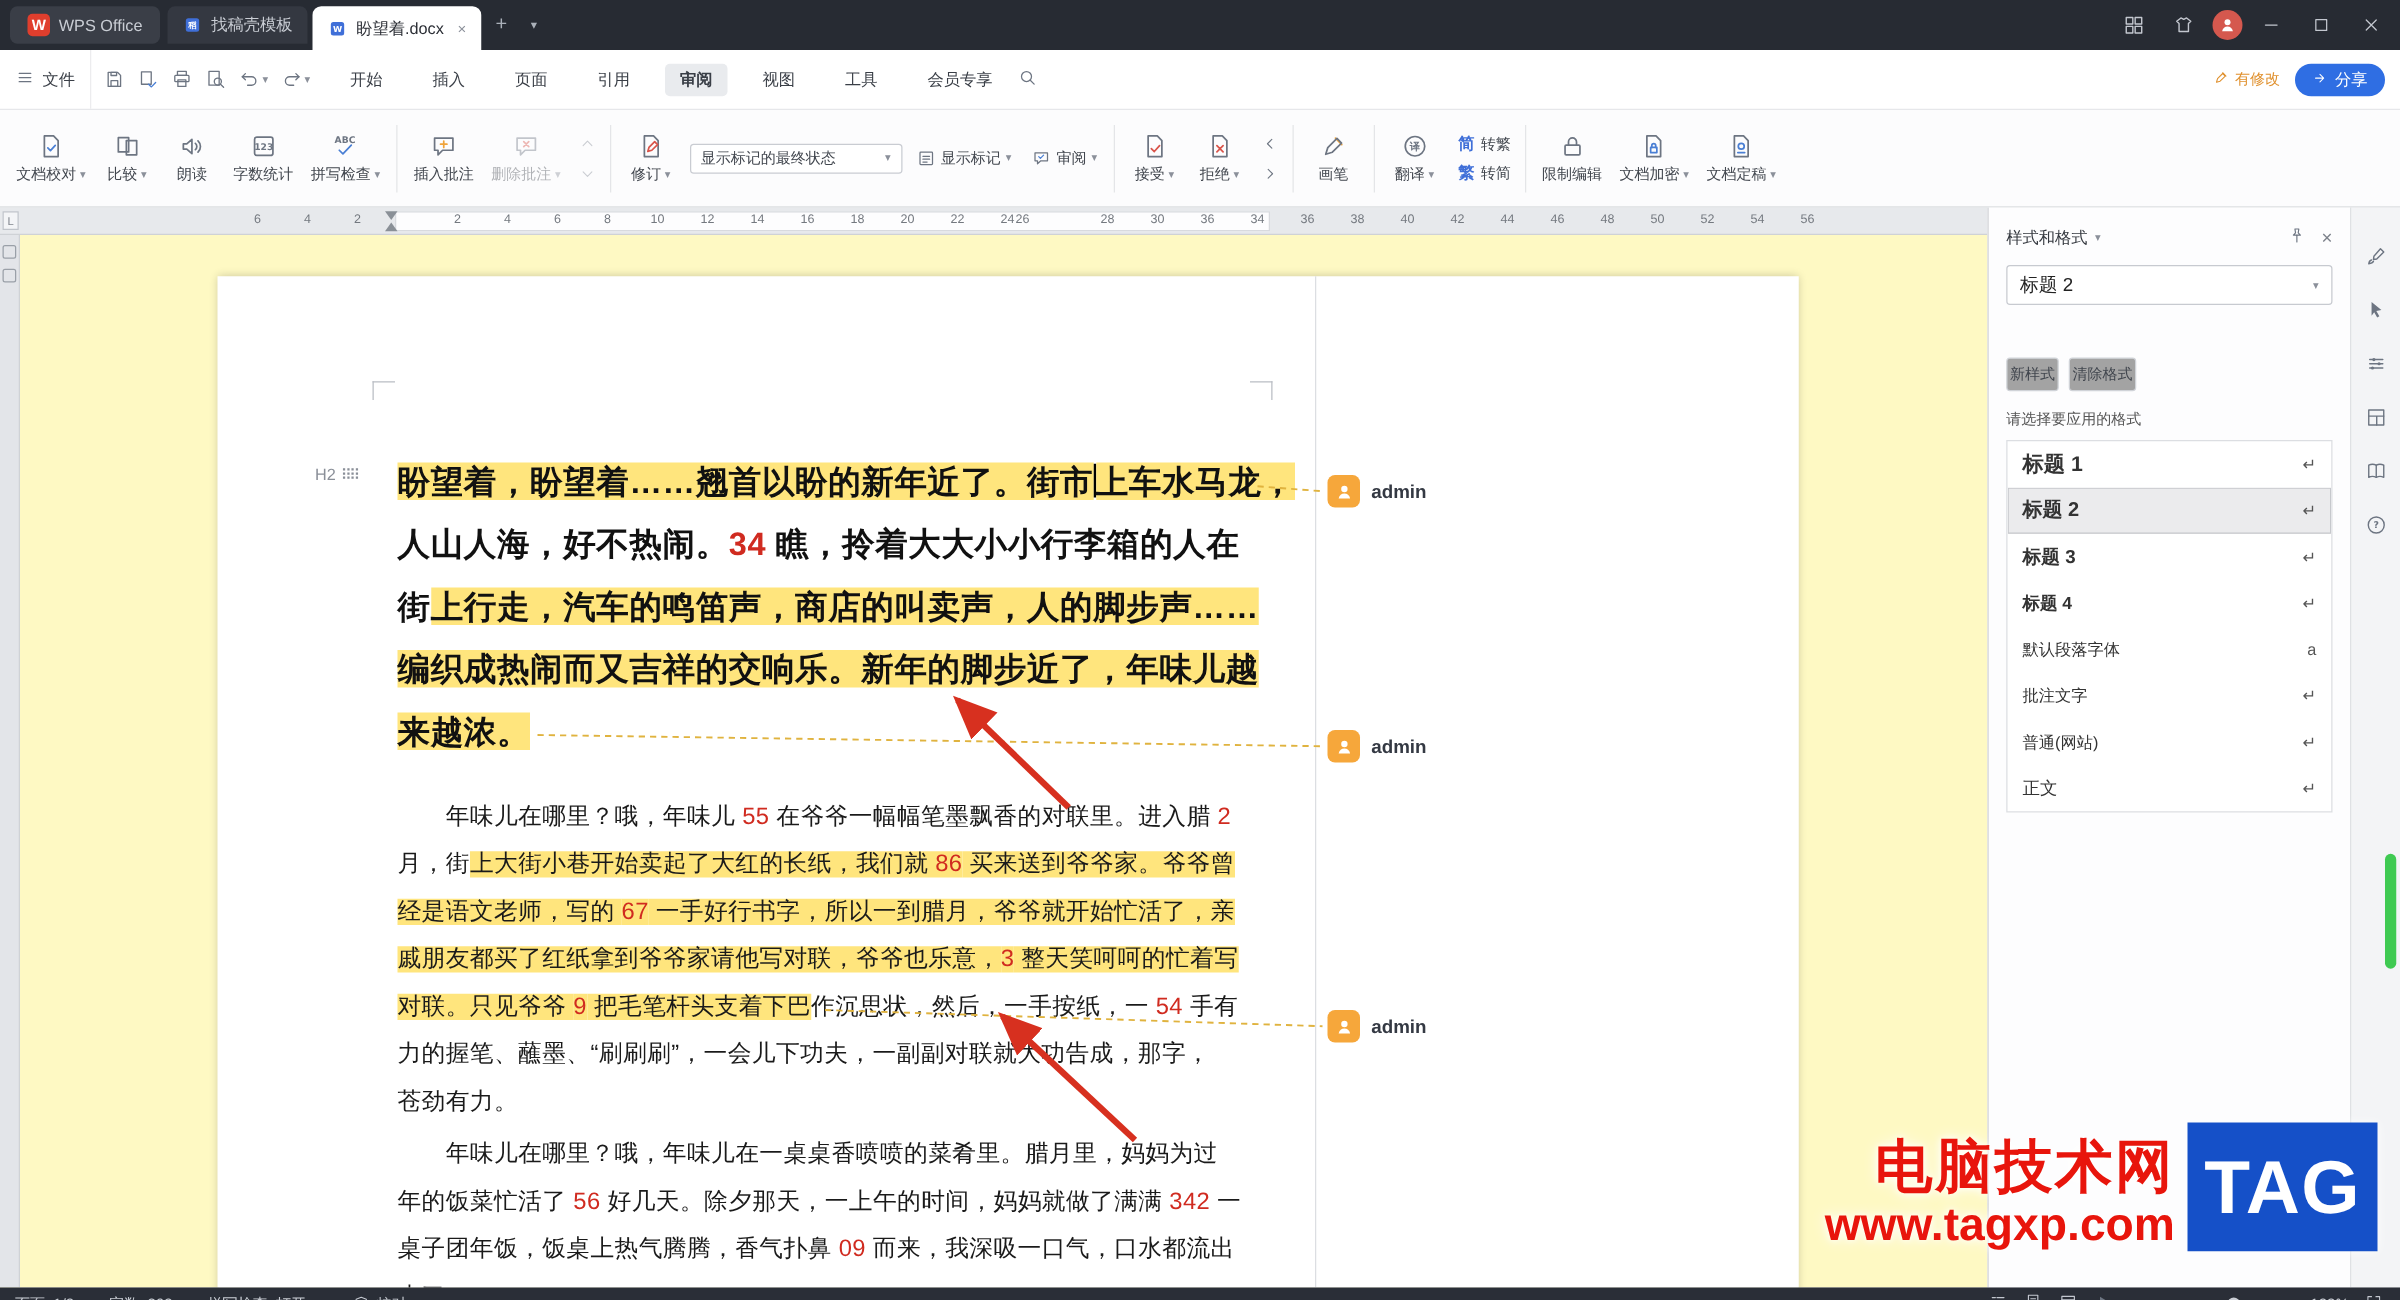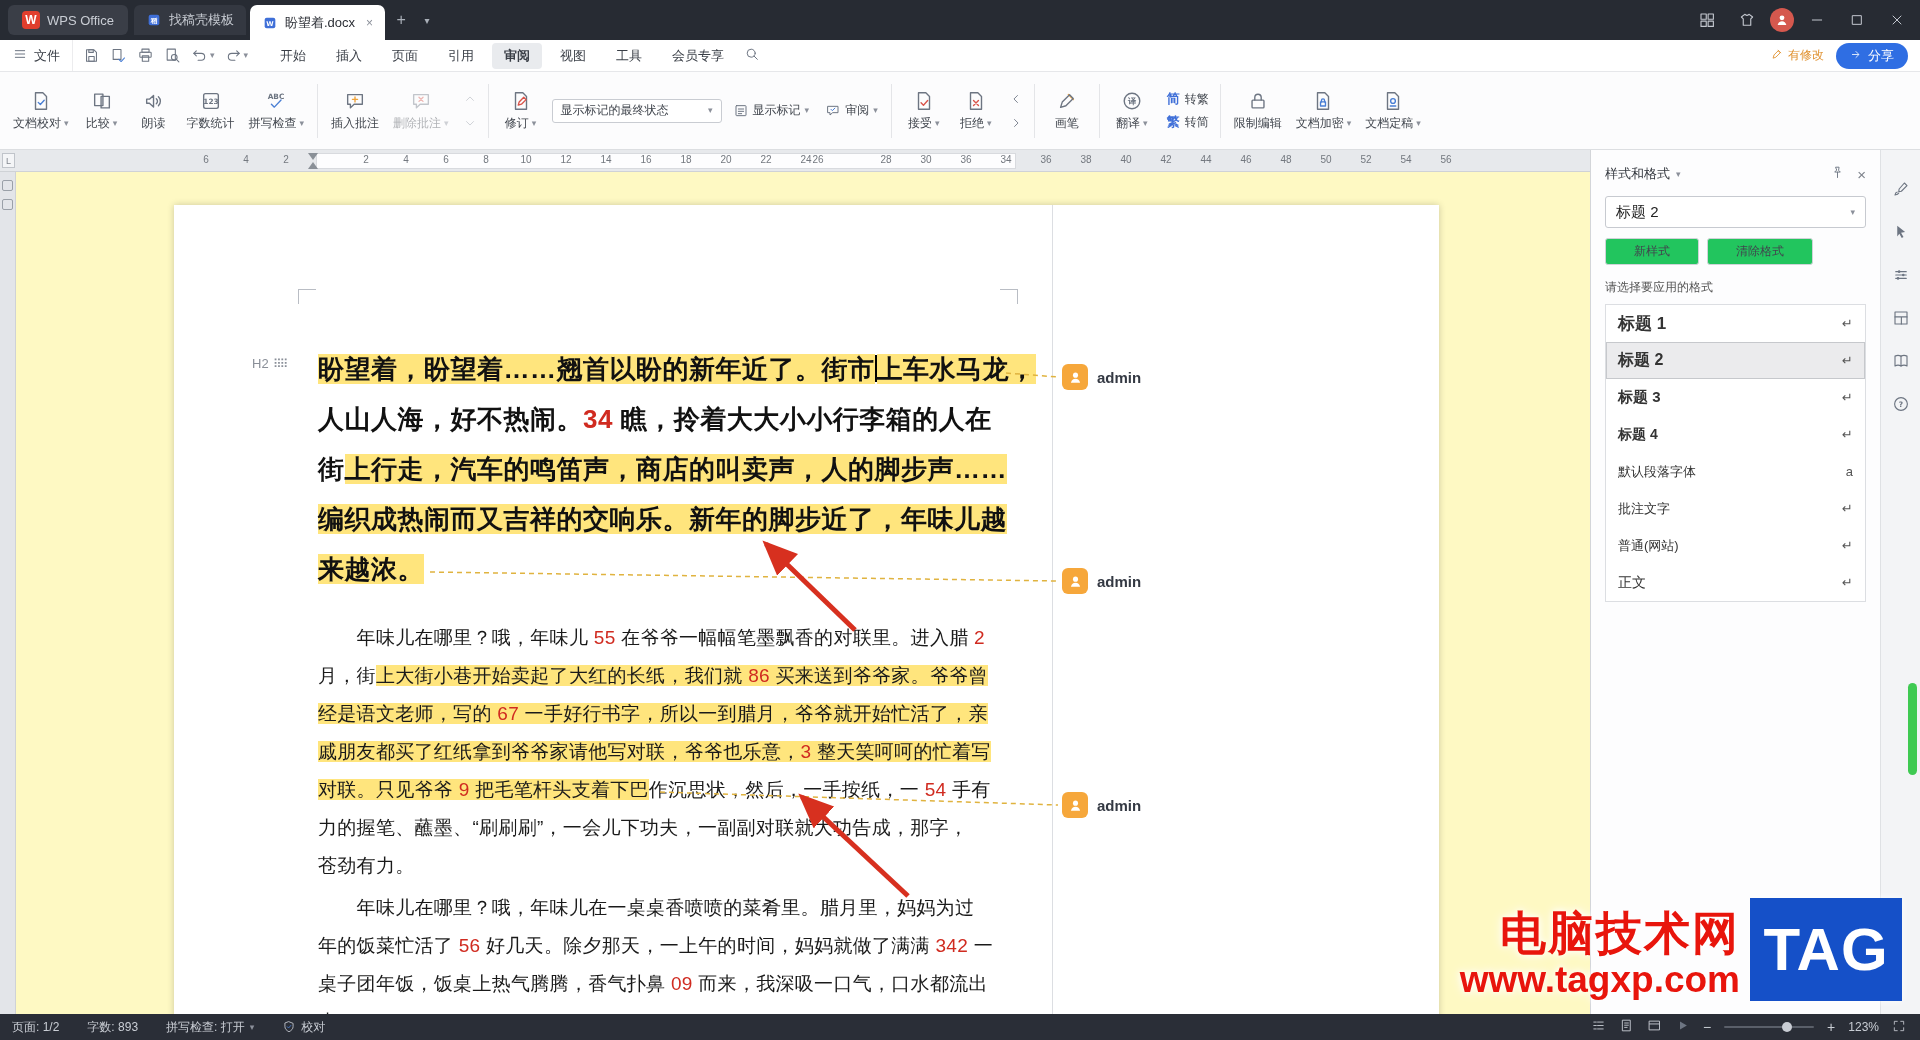--- a/index.html
+++ b/index.html
@@ -30,25 +30,25 @@
 .doc-tab .tx{font-size:13px;white-space:nowrap;}
 .doc-tab .closex{color:#8b909a;font-size:12px;margin-left:4px;}
 .tab-add,.tab-dd{width:24px;height:24px;display:flex;align-items:center;justify-content:center;color:#aab0b9;font-size:16px;margin-left:2px;}
 .tab-dd{font-size:10px;}
 .tb-spacer{flex:1;}
 .tb-icons{display:flex;align-items:center;gap:6px;padding-right:6px;}
 .tbtn{width:34px;height:28px;display:flex;align-items:center;justify-content:center;border-radius:4px;}
 .tb-avatar{width:24px;height:24px;border-radius:50%;background:#d5584e;display:flex;align-items:center;justify-content:center;overflow:hidden;}
 
 
-.menubar{height:32px;background:#ffffff;border-bottom:1px solid #e6e7ea;display:flex;align-items:center;font-size:13px;color:#3a3f47;flex:none;}
+.menubar{height:48px;background:#ffffff;border-bottom:1px solid #e6e7ea;display:flex;align-items:center;font-size:13px;color:#3a3f47;flex:none;}
 .file-btn{display:flex;align-items:center;gap:6px;padding:0 12px;height:100%;border-right:1px solid #ececee;}
 .qat{display:flex;align-items:center;gap:2px;padding:0 6px;}
 .qbtn{height:24px;display:flex;align-items:center;gap:2px;padding:0 4px;border-radius:3px;}
-.menu-tabs{display:flex;gap:6px;margin-left:10px;}
+.menu-tabs{display:flex;gap:16px;margin-left:10px;}
 .mtab{padding:4px 12px;border-radius:4px;white-space:nowrap;}
 .mtab.active{background:#e9ebee;font-weight:bold;}
 .m-search{margin-left:8px;}
 .m-right{margin-left:auto;display:flex;align-items:center;gap:12px;padding-right:12px;}
 .modified{display:flex;align-items:center;gap:4px;color:#e0912f;font-size:12px;}
 .share-btn{display:flex;align-items:center;gap:5px;background:#2f6ee3;color:#fff;border-radius:14px;padding:4px 14px;font-size:13px;}
 
 
 .ribbon{height:78px;background:#fcfcfd;border-bottom:1px solid #dcdee1;display:flex;align-items:center;flex:none;overflow:hidden;}
 .rgroup{display:flex;align-items:center;gap:2px;padding:0 7px;height:100%;}
@@ -101,21 +101,21 @@
 #overlay{position:absolute;left:0;top:0;width:1590px;height:842px;z-index:6;pointer-events:none;}
 
 
 .styles-panel{width:290px;background:#fdfdfe;border-left:1px solid #d3d5d9;padding:10px 14px;flex:none;font-size:13px;color:#333;position:relative;z-index:3;}
 .sp-head{display:flex;align-items:center;gap:6px;height:28px;}
 .sp-title{font-size:13px;color:#34383f;}
 .sp-head .sp-x{margin-left:6px;color:#7d828b;font-size:15px;}
 .sp-head .grow{flex:1;}
 .sp-drop{margin-top:8px;height:32px;border:1px solid #c7cad0;border-radius:3px;background:#fff;display:flex;align-items:center;justify-content:space-between;padding:0 10px;font-size:15px;color:#222;}
 .sp-btns{display:flex;gap:8px;margin-top:10px;}
-.sp-btn{padding:4px 28px;border:1px solid #d0d3d8;border-radius:3px;background:#22c55e;font-size:12px;color:#41464e;}
+.sp-btn{padding:4px 2px;border:1px solid #d0d3d8;border-radius:3px;background:#a3a3a3;font-size:12px;color:#41464e;margin-top:32px;}
 .sp-hint{margin:14px 0 8px;font-size:12px;color:#555;}
 .style-list{border:1px solid #dcdee2;background:#fff;}
 .style-row{height:37px;display:flex;align-items:center;justify-content:space-between;padding:0 12px;}
 .style-row.sel{background:#ebebed;box-shadow:inset 0 0 0 1px #c6c8cc;}
 .style-row .smark{color:#555;font-size:13px;}
 .style-row:nth-child(1) .sname{font-size:17px;font-weight:bold;text-align:center;}
 .style-row:nth-child(2) .sname{font-size:16px;font-weight:bold;}
 .style-row:nth-child(3) .sname{font-size:15px;font-weight:bold;}
 .style-row:nth-child(4) .sname{font-size:14px;font-weight:bold;}
 .style-row:nth-child(5) .sname,.style-row:nth-child(6) .sname,.style-row:nth-child(7) .sname{font-size:13px;}

